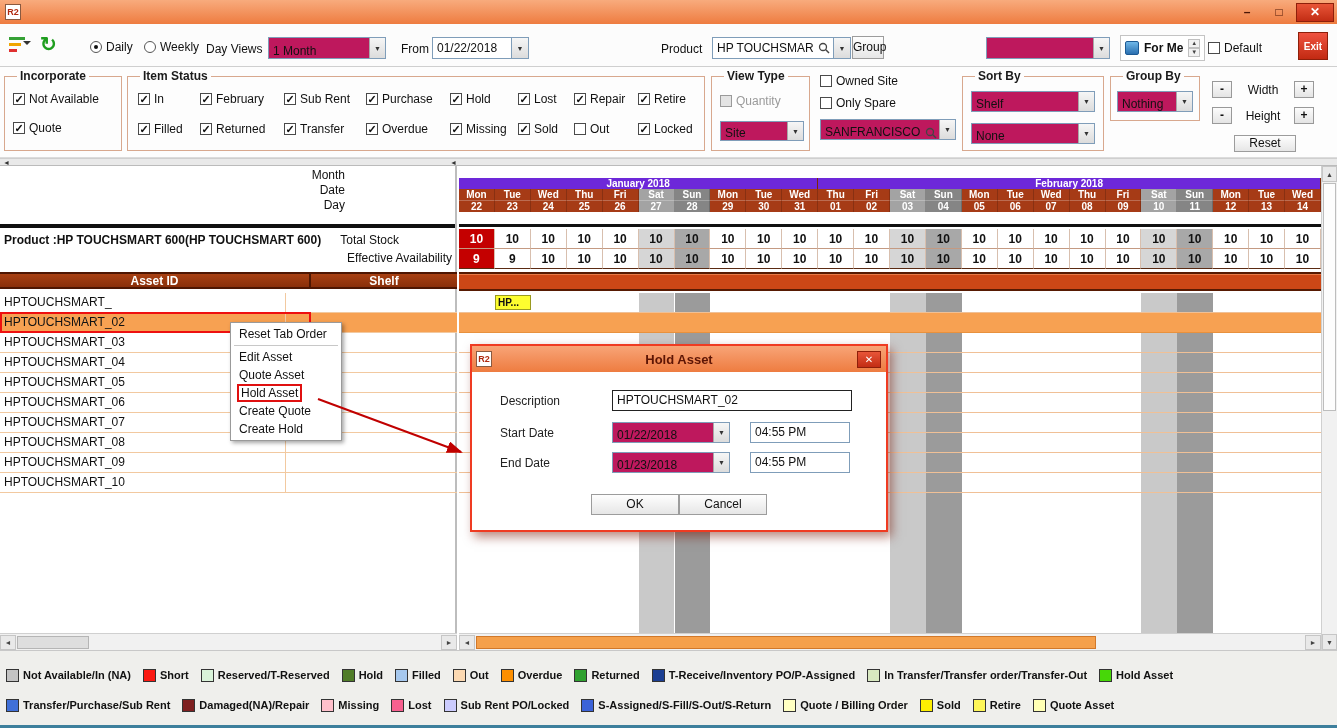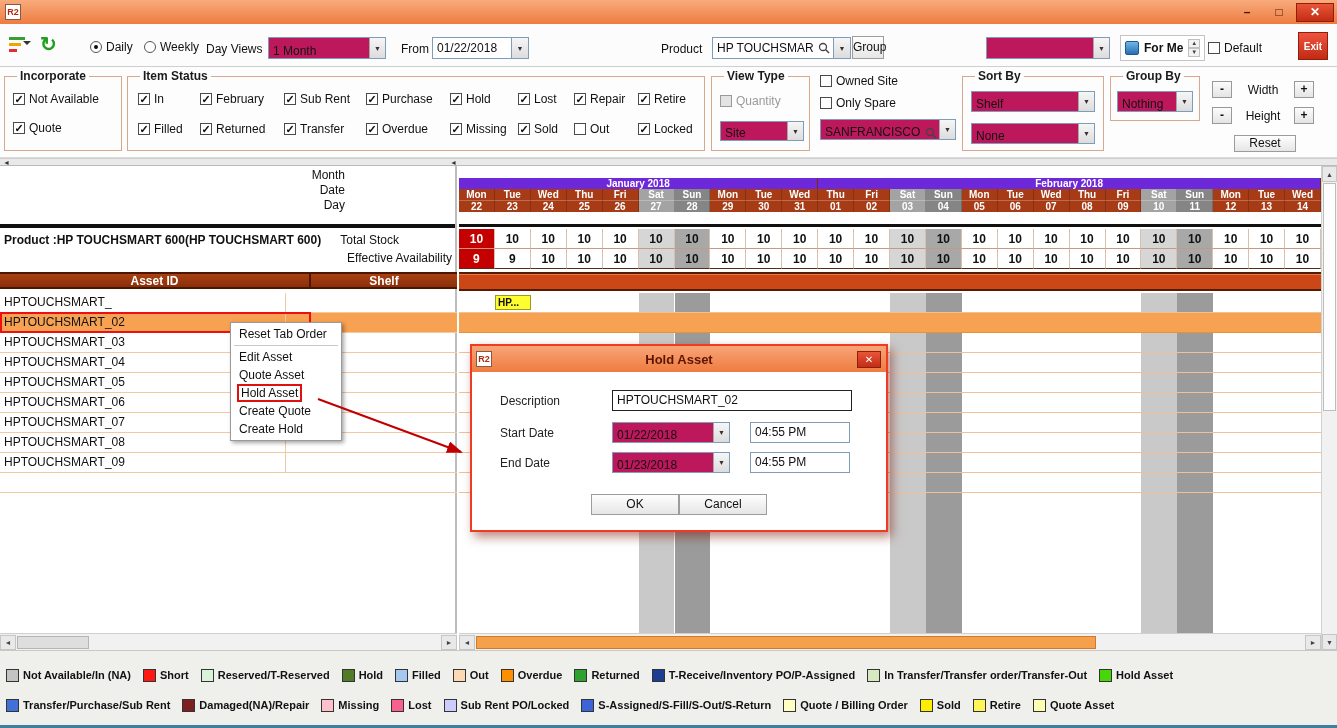--- a/index.html
+++ b/index.html
@@ -427,20 +427,21 @@
         </div>
         <div class="a-row">
           <div class="a-name">HPTOUCHSMART_08</div>
           <div class="a-shelf"></div>
         </div>
         <div class="a-row">
           <div class="a-name">HPTOUCHSMART_09</div>
           <div class="a-shelf"></div>
         </div>
         <div class="a-row">
+          <div class="a-name">HPTOUCHSMART_10</div>
           <div class="a-shelf"></div>
         </div>
         <div class="sel-outline" style="top: 19px;"></div>
       </div>
     <div class="lp-hscroll">
       <span class="sb-btn">◄</span>
       <span class="thumb-l"></span>
       <span class="sb-btn ml-auto">►</span>
     </div>
   </div>

